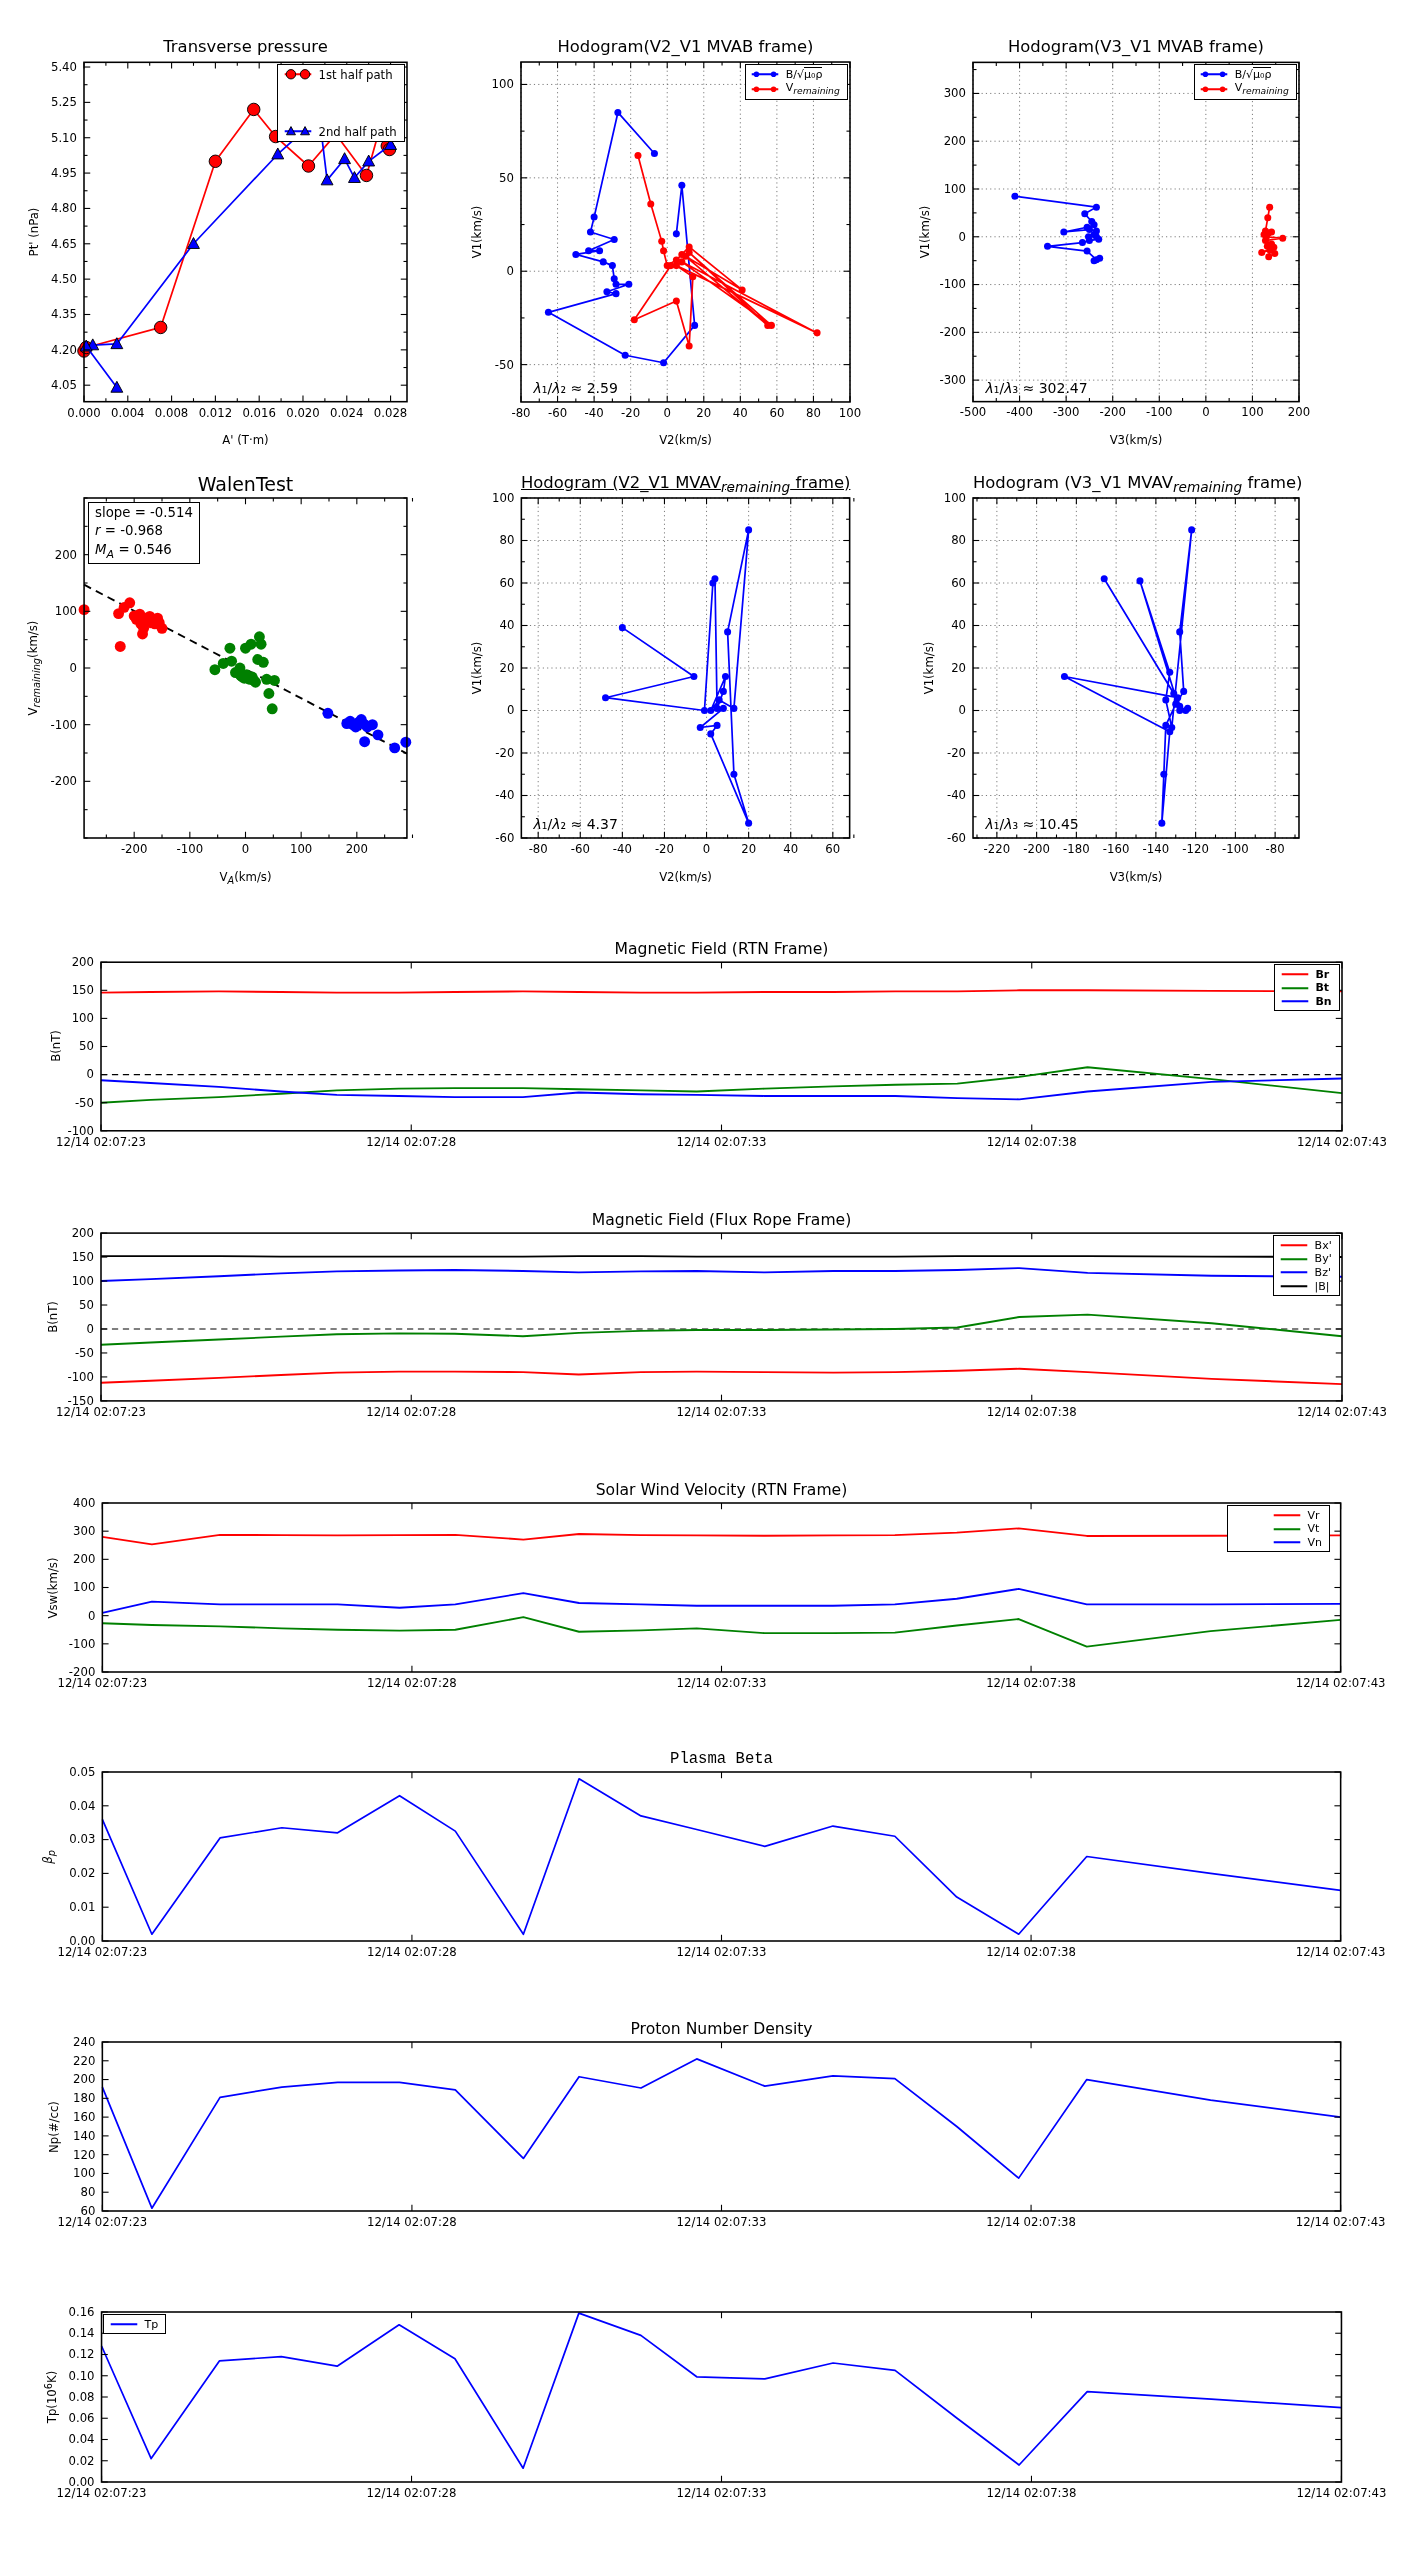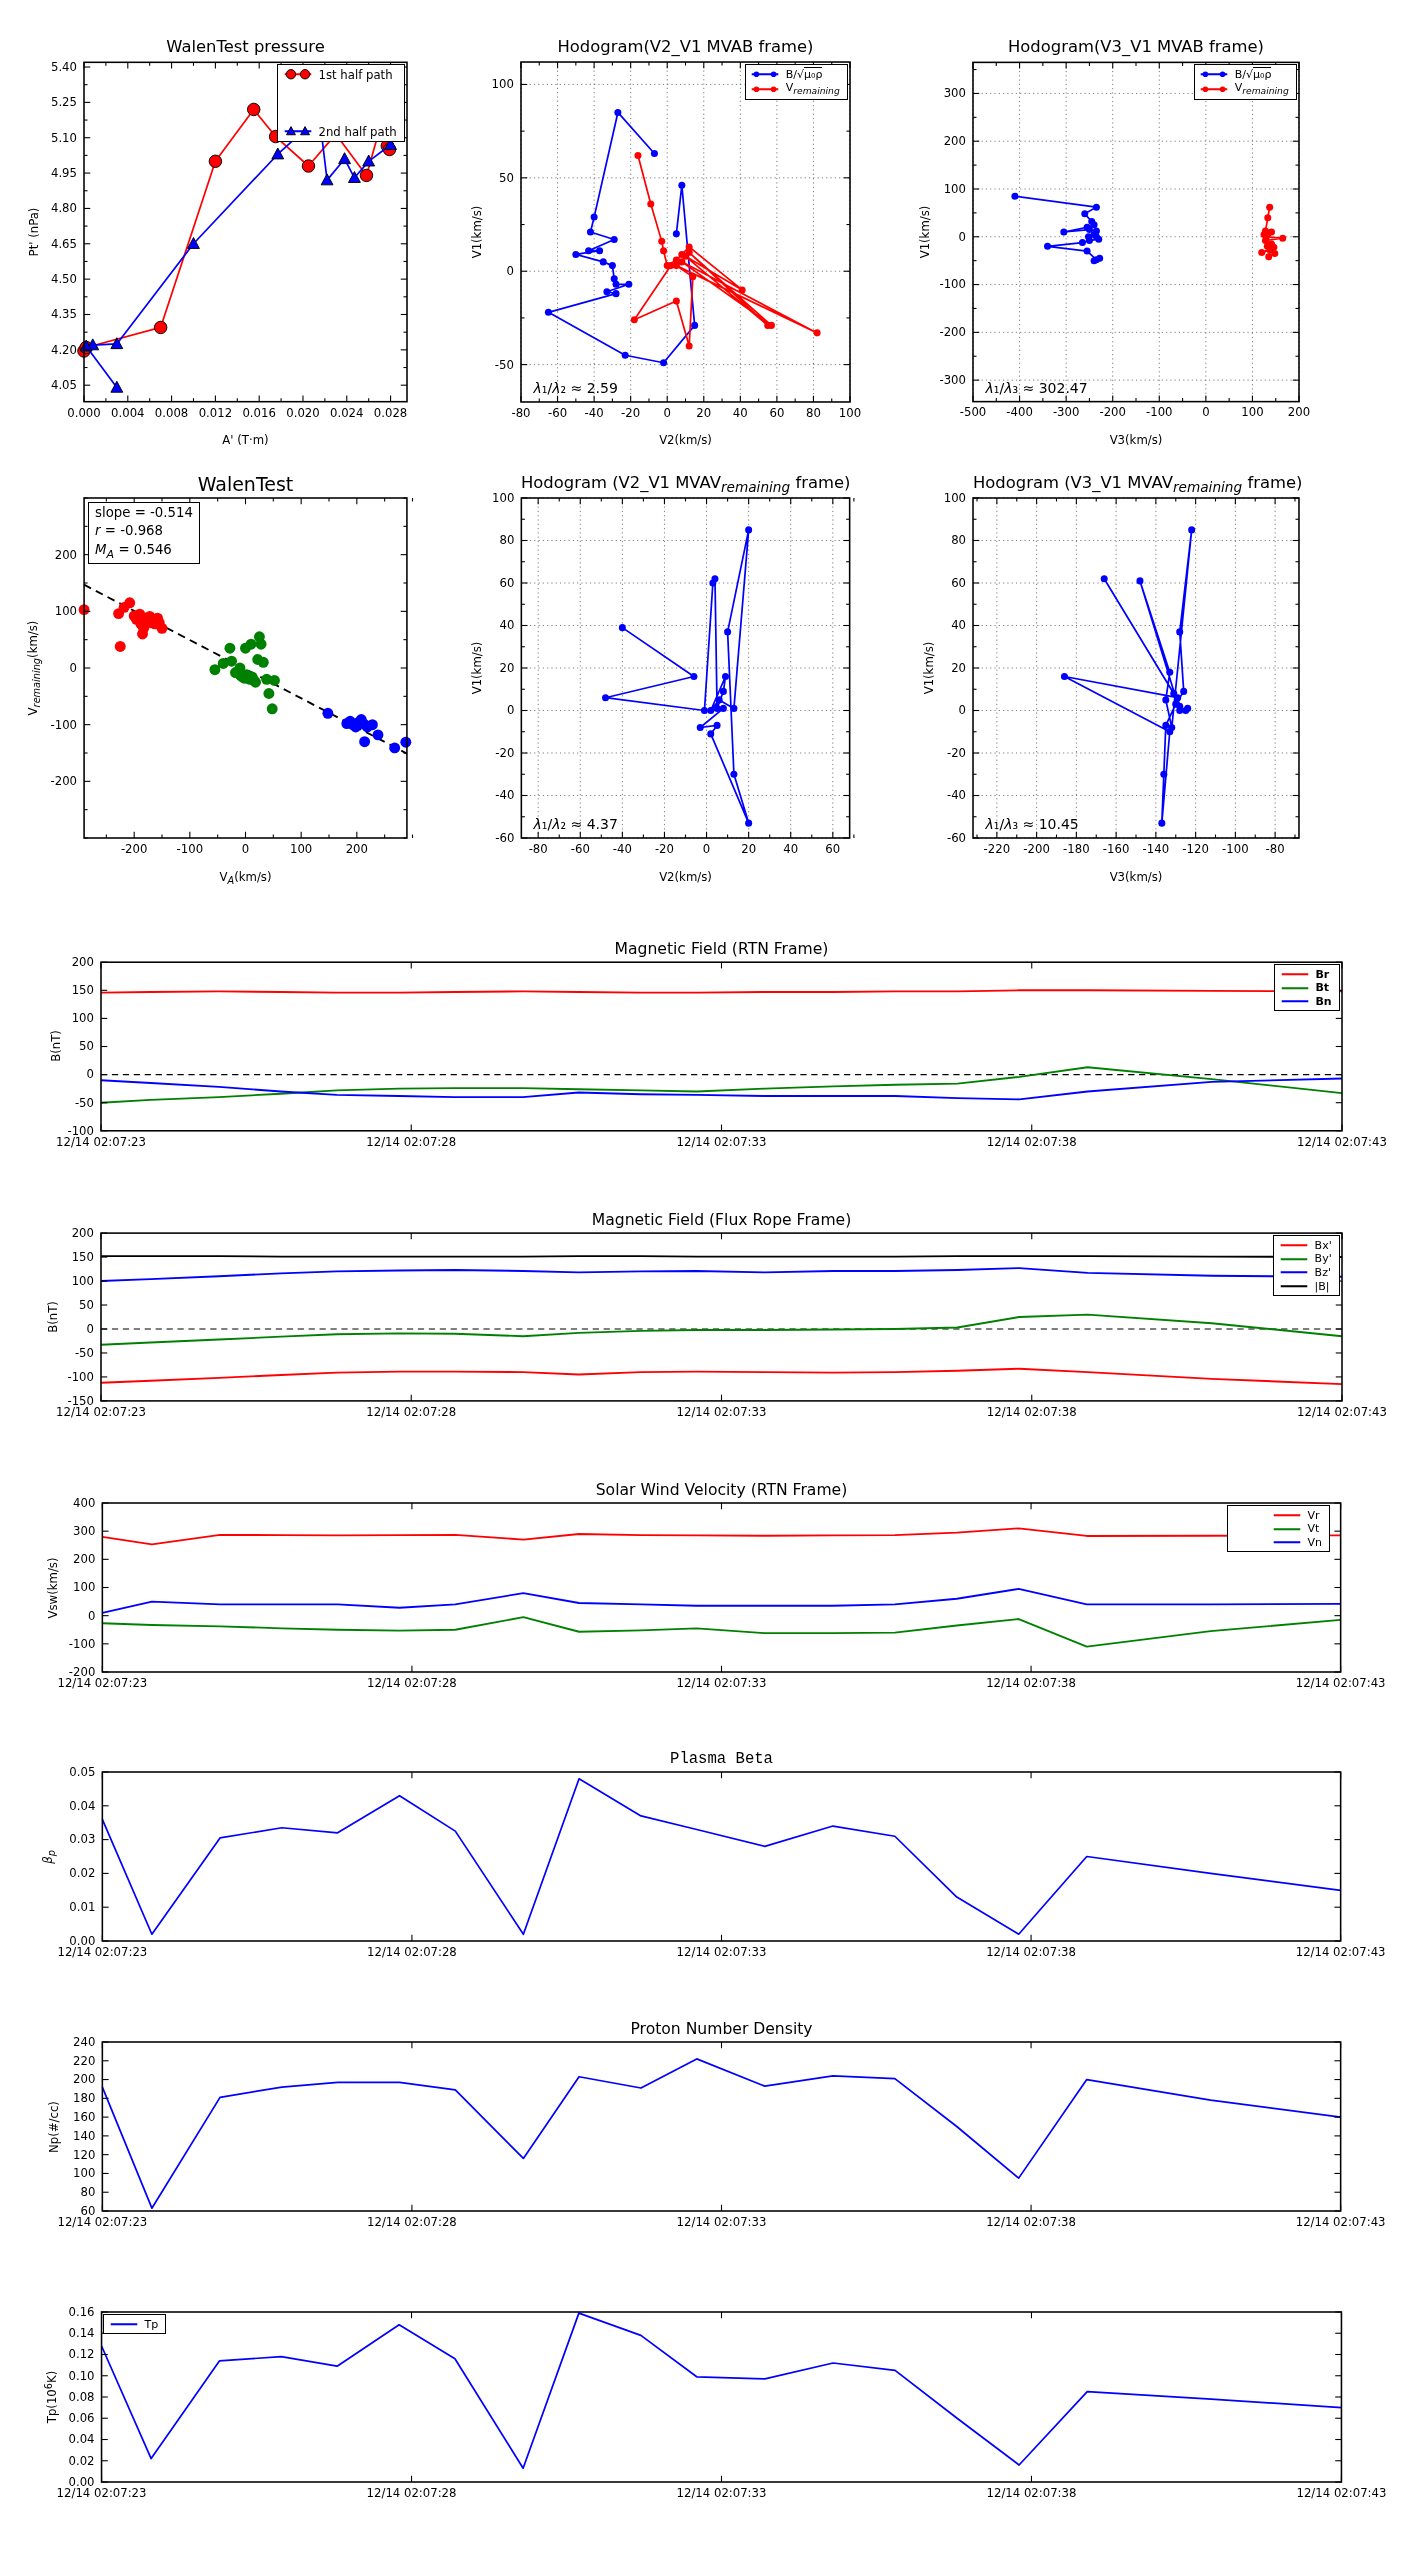--- a/index.html
+++ b/index.html
@@ -129,21 +129,21 @@
         <text x="-9" y="373.54166666666663" text-anchor="end" font-size="15">4.20</text>
         <text x="-9" y="328.22916666666674" text-anchor="end" font-size="15">4.35</text>
         <text x="-9" y="282.91666666666663" text-anchor="end" font-size="15">4.50</text>
         <text x="-9" y="237.60416666666654" text-anchor="end" font-size="15">4.65</text>
         <text x="-9" y="192.2916666666667" text-anchor="end" font-size="15">4.80</text>
         <text x="-9" y="146.97916666666657" text-anchor="end" font-size="15">4.95</text>
         <text x="-9" y="101.66666666666674" text-anchor="end" font-size="15">5.10</text>
         <text x="-9" y="56.35416666666663" text-anchor="end" font-size="15">5.25</text>
         <text x="-9" y="11.041666666666572" text-anchor="end" font-size="15">5.40</text>
       </svg>
-      <div class="title" style="top: -25px; font-size: 16.4px;">WalenTest pressure</div>
+      <div class="title" style="top: -25px; font-size: 16.4px;">Transverse pressure</div>
       <div class="xlabel" style="top: 371px;">A' (T·m)</div>
       <div class="ylabel" style="left: -50px; top: 170px;">Pt' (nPa)</div>
       <div class="legend" style="font-size: 11.7px; right: 2.3px; top: 2.3px; gap: 43px;">
         <span class="lrow">
           <svg width="30" height="12.5" viewBox="0 0 38 16">
             <line x1="2" y1="8" x2="36" y2="8" stroke="#ff0000" stroke-width="2.6"></line>
             <circle cx="10" cy="8" r="6" fill="#ff0000" stroke="#000" stroke-width="1.2"></circle>
             <circle cx="28" cy="8" r="6" fill="#ff0000" stroke="#000" stroke-width="1.2"></circle>
           </svg>
           <span>1st half path</span>
@@ -711,21 +711,21 @@
         <text x="-9" y="441" text-anchor="end" font-size="15">-60</text>
         <text x="-9" y="386.5" text-anchor="end" font-size="15">-40</text>
         <text x="-9" y="332" text-anchor="end" font-size="15">-20</text>
         <text x="-9" y="277.5" text-anchor="end" font-size="15">0</text>
         <text x="-9" y="223" text-anchor="end" font-size="15">20</text>
         <text x="-9" y="168.5" text-anchor="end" font-size="15">40</text>
         <text x="-9" y="114" text-anchor="end" font-size="15">60</text>
         <text x="-9" y="59.5" text-anchor="end" font-size="15">80</text>
         <text x="-9" y="5" text-anchor="end" font-size="15">100</text>
       </svg>
-      <div class="title" style="top: -25px; font-size: 16.4px;">Hodogram (V2_V1 MVAV<sub><i>remaining</i></sub> frame)</div>
+      <div class="title" style="top: -25px; font-size: 16.4px; text-decoration: underline;">Hodogram (V2_V1 MVAV<sub><i>remaining</i></sub> frame)</div>
       <div class="xlabel" style="top: 372px;">V2(km/s)</div>
       <div class="ylabel" style="left: -44px; top: 170px;">V1(km/s)</div>
       <div class="anno" style="font-size: 14px; left: 12.5px; bottom: 6.2px;"><i>λ</i>₁/<i>λ</i>₂ ≈ 4.37</div>
     </div>
     <div class="chart" style="left: 973px; top: 498px; width: 326px; height: 340px;">
       <svg width="326" height="340" viewBox="0 0 418 436">
         <line x1="30.585365853658534" y1="0" x2="30.585365853658534" y2="436" stroke="#555" stroke-width="1" stroke-dasharray="1.5,4"></line>
         <line x1="81.5609756097561" y1="0" x2="81.5609756097561" y2="436" stroke="#555" stroke-width="1" stroke-dasharray="1.5,4"></line>
         <line x1="132.53658536585365" y1="0" x2="132.53658536585365" y2="436" stroke="#555" stroke-width="1" stroke-dasharray="1.5,4"></line>
         <line x1="183.5121951219512" y1="0" x2="183.5121951219512" y2="436" stroke="#555" stroke-width="1" stroke-dasharray="1.5,4"></line>

